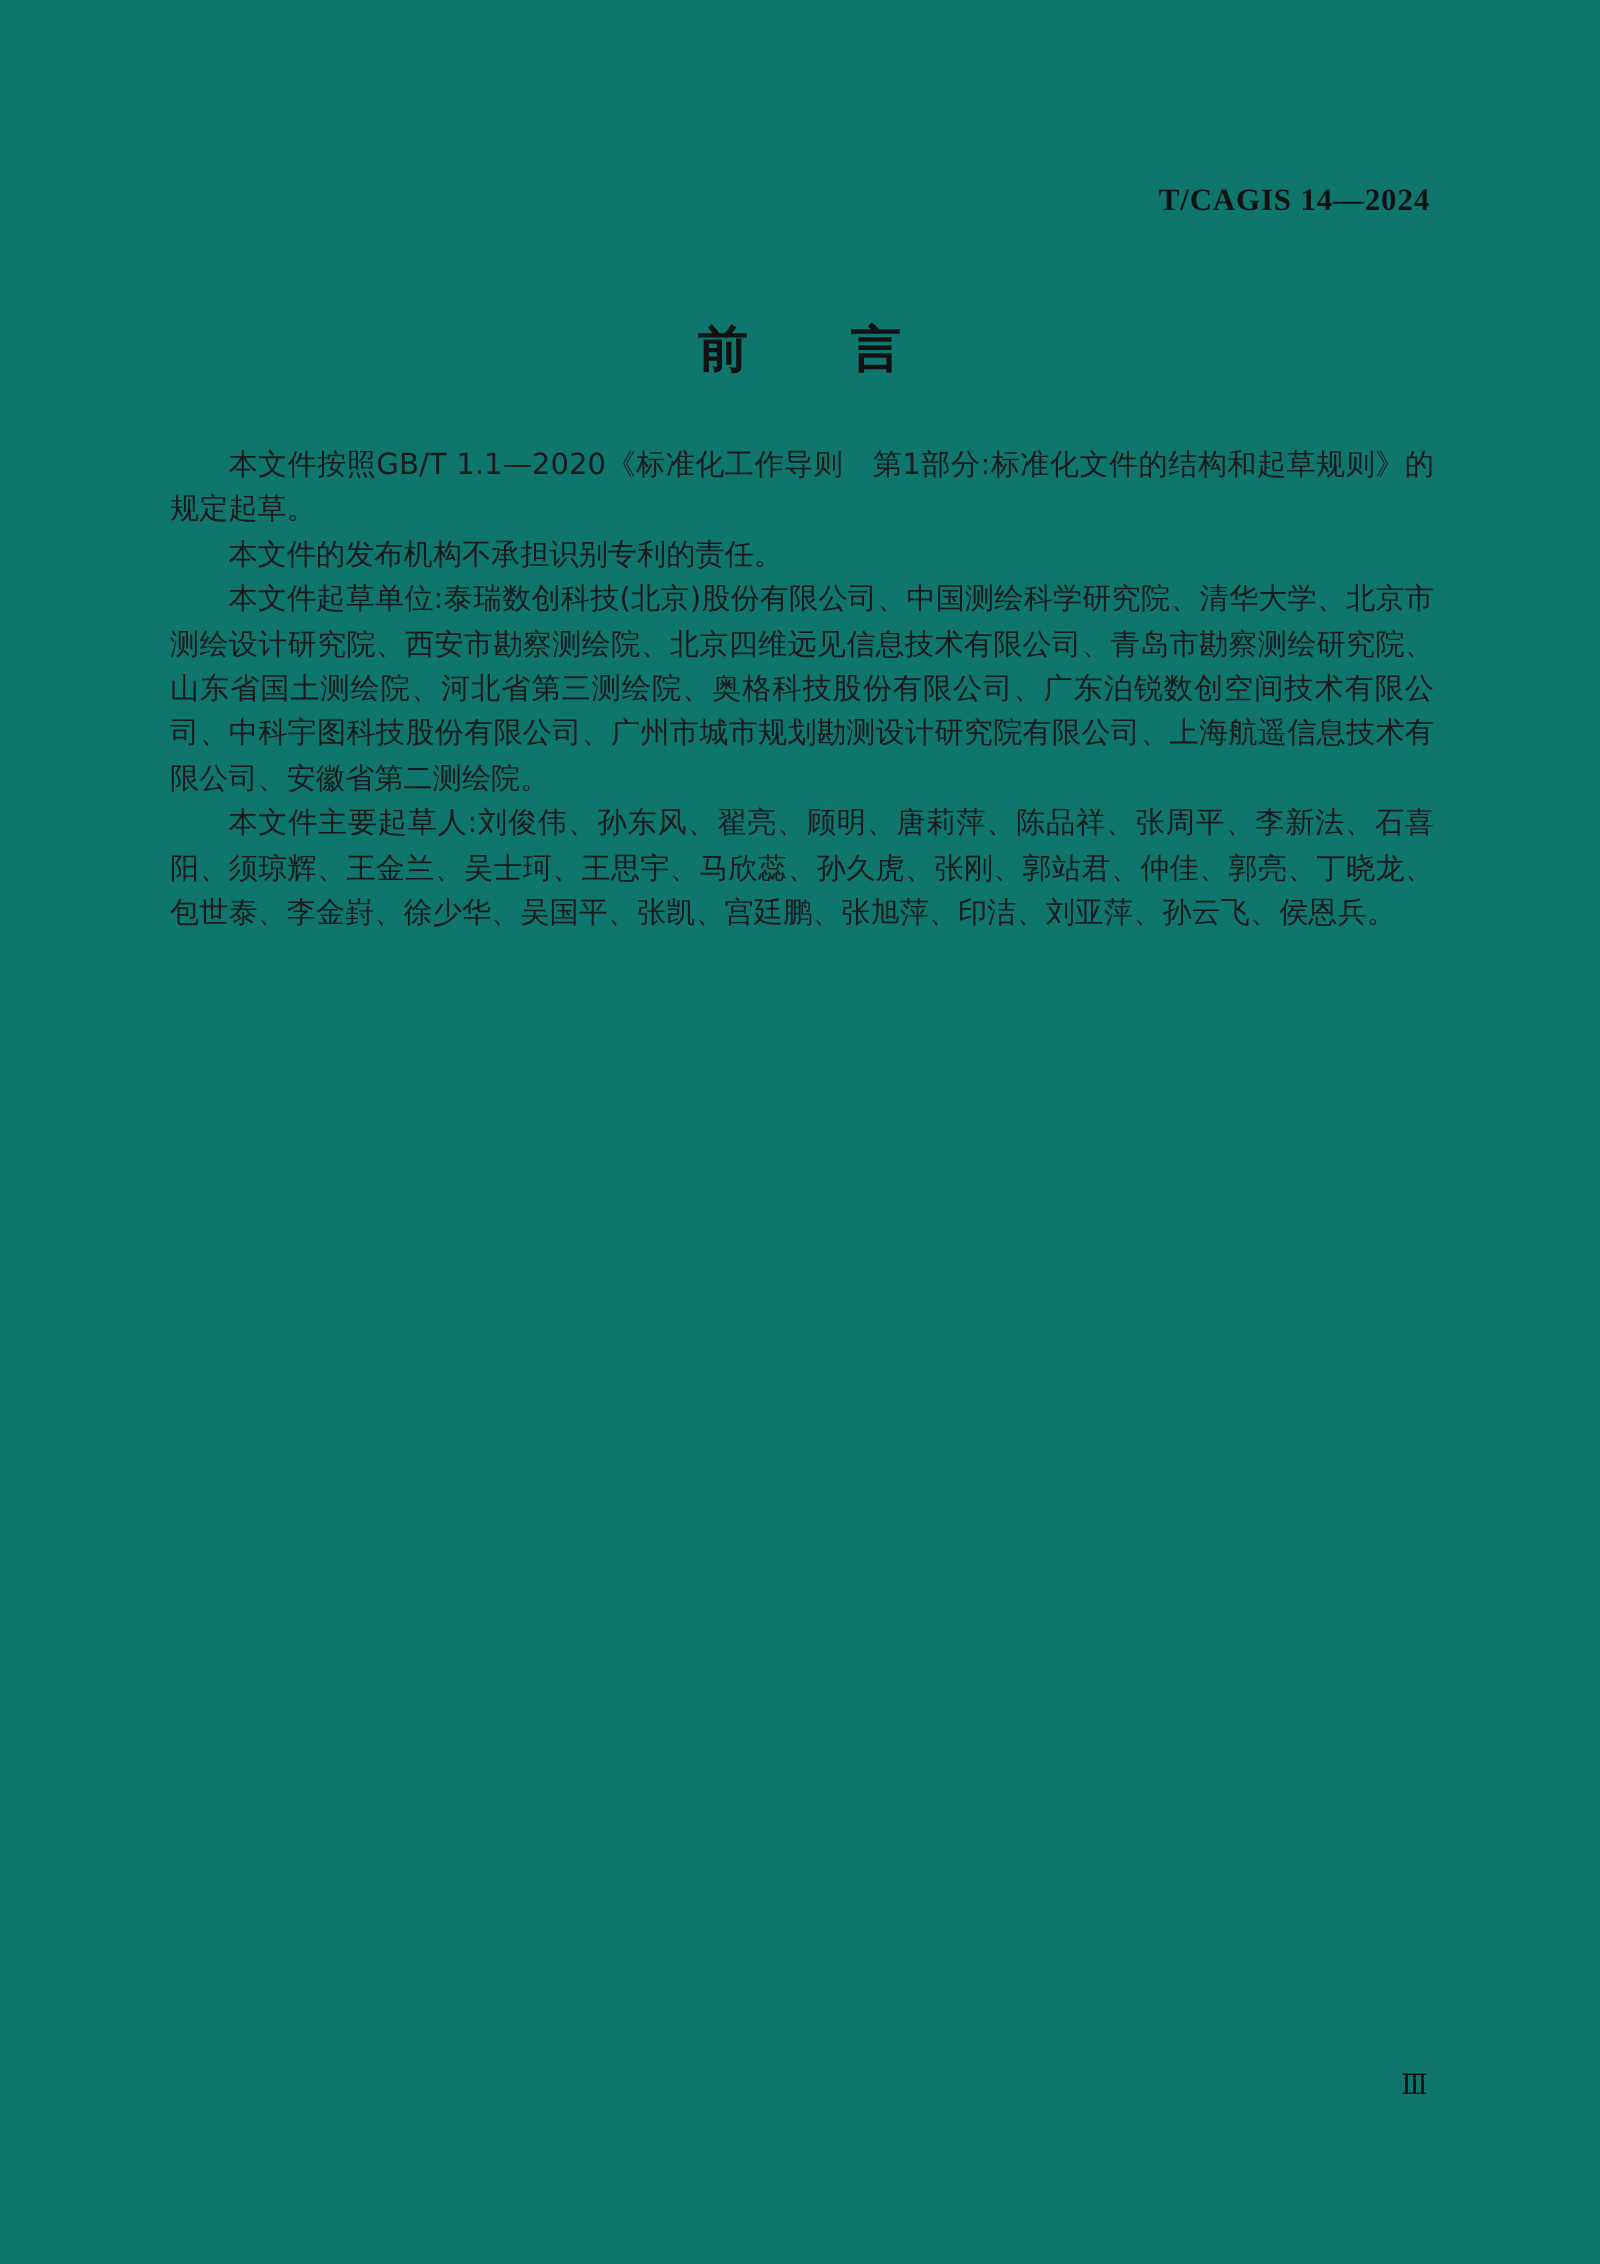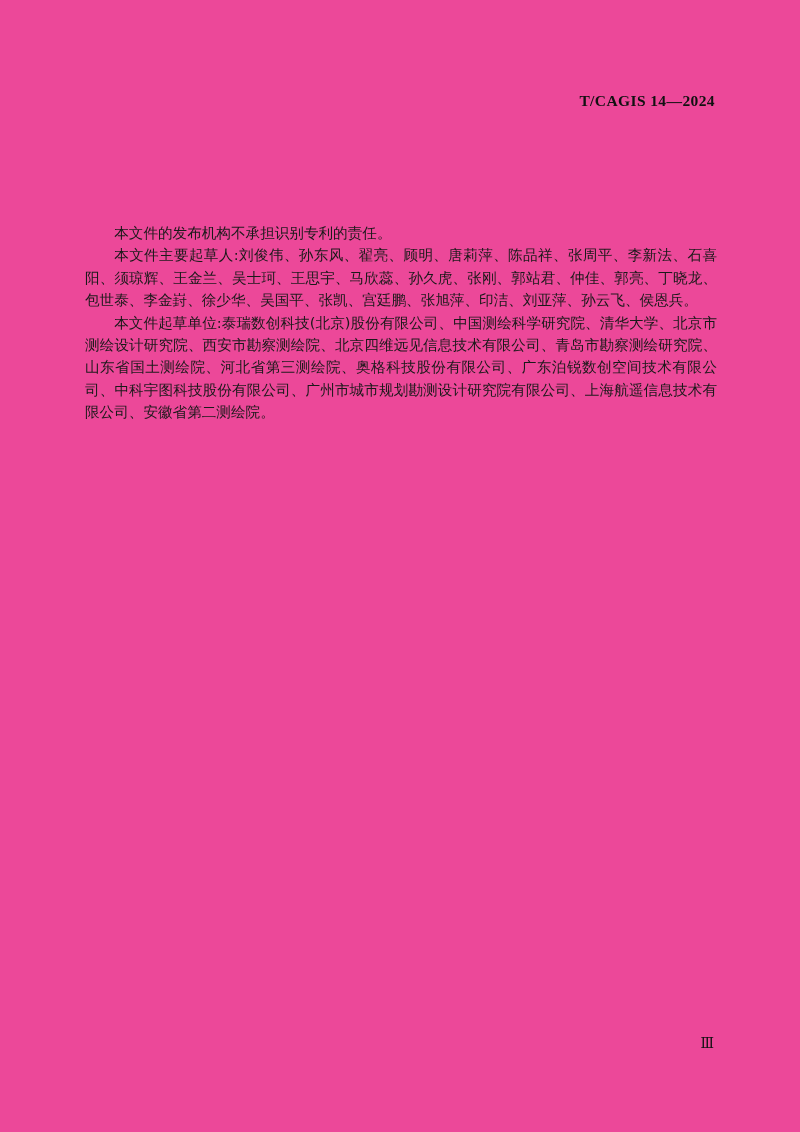--- a/index.html
+++ b/index.html
@@ -10,21 +10,21 @@
   body {
     font-family: "Liberation Serif", "DejaVu Serif", serif;
     color: #1a1a1a;
     -webkit-font-smoothing: antialiased;
   }
   .page {
     position: relative;
     width: 800px;
     height: 1132px;
     margin: 0 auto;
-    background: #ec4899;
+    background: #0f766e;
     overflow: hidden;
   }
 
   
   .running-header {
     position: absolute;
     top: 92px;
     right: 85px;
     font-family: "Liberation Serif", "DejaVu Serif", serif;
     font-weight: bold;
@@ -82,22 +82,24 @@
     letter-spacing: 0;
   }
 </style>
 </head>
 <body>
 
 <div class="page">
 
   <div class="running-header">T/CAGIS  14—2024</div>
 
+  <div class="section-title">前　　言</div>
 
   <div class="body-block">
+    <p class="para indent">本文件按照GB/T 1.1—2020《标准化工作导则　第1部分:标准化文件的结构和起草规则》的规定起草。</p>
     <p class="para indent">本文件的发布机构不承担识别专利的责任。</p>
+    <p class="para indent">本文件起草单位:泰瑞数创科技(北京)股份有限公司、中国测绘科学研究院、清华大学、北京市测绘设计研究院、西安市勘察测绘院、北京四维远见信息技术有限公司、青岛市勘察测绘研究院、山东省国土测绘院、河北省第三测绘院、奥格科技股份有限公司、广东泊锐数创空间技术有限公司、中科宇图科技股份有限公司、广州市城市规划勘测设计研究院有限公司、上海航遥信息技术有限公司、安徽省第二测绘院。</p>
     <p class="para indent">本文件主要起草人:刘俊伟、孙东风、翟亮、顾明、唐莉萍、陈品祥、张周平、李新法、石喜阳、须琼辉、王金兰、吴士珂、王思宇、马欣蕊、孙久虎、张刚、郭站君、仲佳、郭亮、丁晓龙、包世泰、李金崶、徐少华、吴国平、张凯、宫廷鹏、张旭萍、印洁、刘亚萍、孙云飞、侯恩兵。</p>
-    <p class="para indent">本文件起草单位:泰瑞数创科技(北京)股份有限公司、中国测绘科学研究院、清华大学、北京市测绘设计研究院、西安市勘察测绘院、北京四维远见信息技术有限公司、青岛市勘察测绘研究院、山东省国土测绘院、河北省第三测绘院、奥格科技股份有限公司、广东泊锐数创空间技术有限公司、中科宇图科技股份有限公司、广州市城市规划勘测设计研究院有限公司、上海航遥信息技术有限公司、安徽省第二测绘院。</p>
   </div>
 
   <div class="page-number">Ⅲ</div>
 
 </div>
 
 </body></html>

